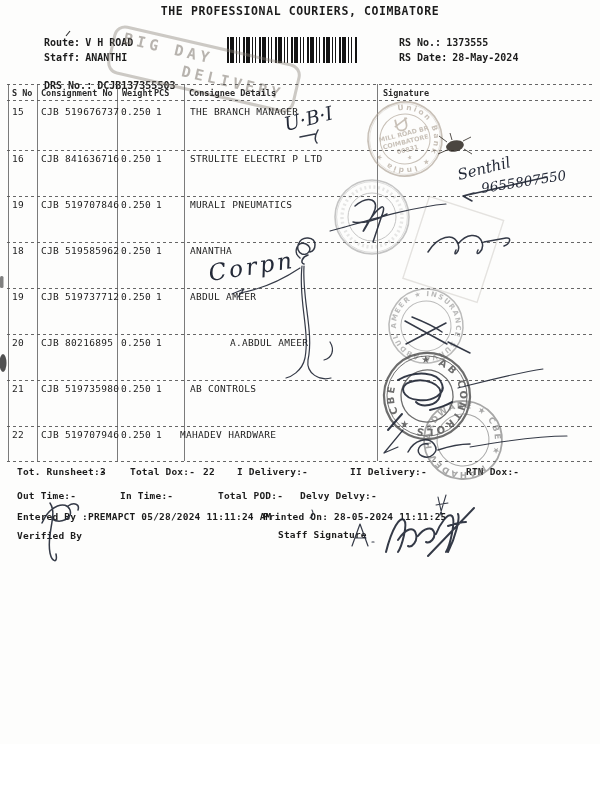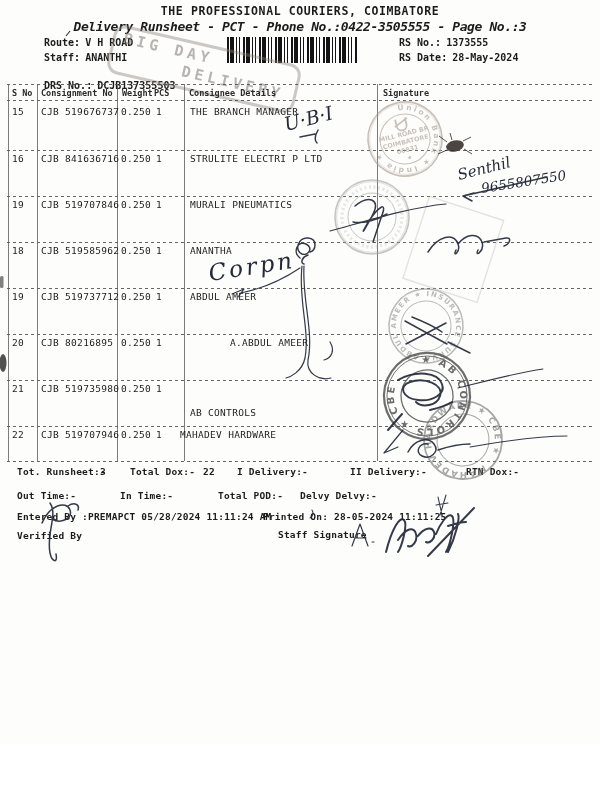--- a/index.html
+++ b/index.html
@@ -41,21 +41,20 @@
   .ink{stroke:#242a38; fill:none; stroke-width:1.5; stroke-linecap:round; stroke-linejoin:round; opacity:.92;}
   .ink-heavy{stroke-width:2;}
   .hand{fill:#242a38; stroke:none; font-family:"DejaVu Serif",serif; font-style:italic;}
 </style>
 </head>
 <body>
 
 <div class="page">
 
   <div class="abs t1">THE PROFESSIONAL COURIERS, COIMBATORE</div>
-  <div class="abs t2">Delivery Runsheet - PCT - Phone No.:0422-3505555 - Page No.:3</div>
 
   <div class="abs meta" style="left:10px; top:37px;">
     <span class="lbl">Route:</span><span>V H ROAD</span>
   </div>
   <div class="abs meta" style="left:10px; top:52px;">
     <span class="lbl">Staff:</span><span>ANANTHI</span>
   </div>
   <div class="abs meta" style="left:10px; top:80px;">
     <span class="lbl">DRS No.:</span><span>DCJB137355503</span>
   </div>
@@ -137,21 +136,21 @@
     <span class="abs cell" style="left:41px; top:337px;">CJB 80216895</span>
     <span class="abs cell" style="left:121px;top:337px;">0.250</span>
     <span class="abs cell" style="left:156px;top:337px;">1</span>
     <span class="abs cell" style="left:190px;top:337px;margin-left:40px;">A.ABDUL AMEER</span>
   </div>
   <div>
     <span class="abs cell" style="left:12px; top:383px;">21</span>
     <span class="abs cell" style="left:41px; top:383px;">CJB 519735980</span>
     <span class="abs cell" style="left:121px;top:383px;">0.250</span>
     <span class="abs cell" style="left:156px;top:383px;">1</span>
-    <span class="abs cell" style="left:190px;top:383px;margin-top:24px;">AB CONTROLS</span>
+    <span class="abs cell" style="left:190px;top:383px;">AB CONTROLS</span>
   </div>
   <div>
     <span class="abs cell" style="left:12px; top:429px;">22</span>
     <span class="abs cell" style="left:41px; top:429px;">CJB 519707946</span>
     <span class="abs cell" style="left:121px;top:429px;">0.250</span>
     <span class="abs cell" style="left:156px;top:429px;">1</span>
     <span class="abs cell" style="left:180px;top:429px;">MAHADEV HARDWARE</span>
   </div>
 
   <span class="abs sum" style="left:17px; top:466px;">Tot. Runsheet:-</span>

